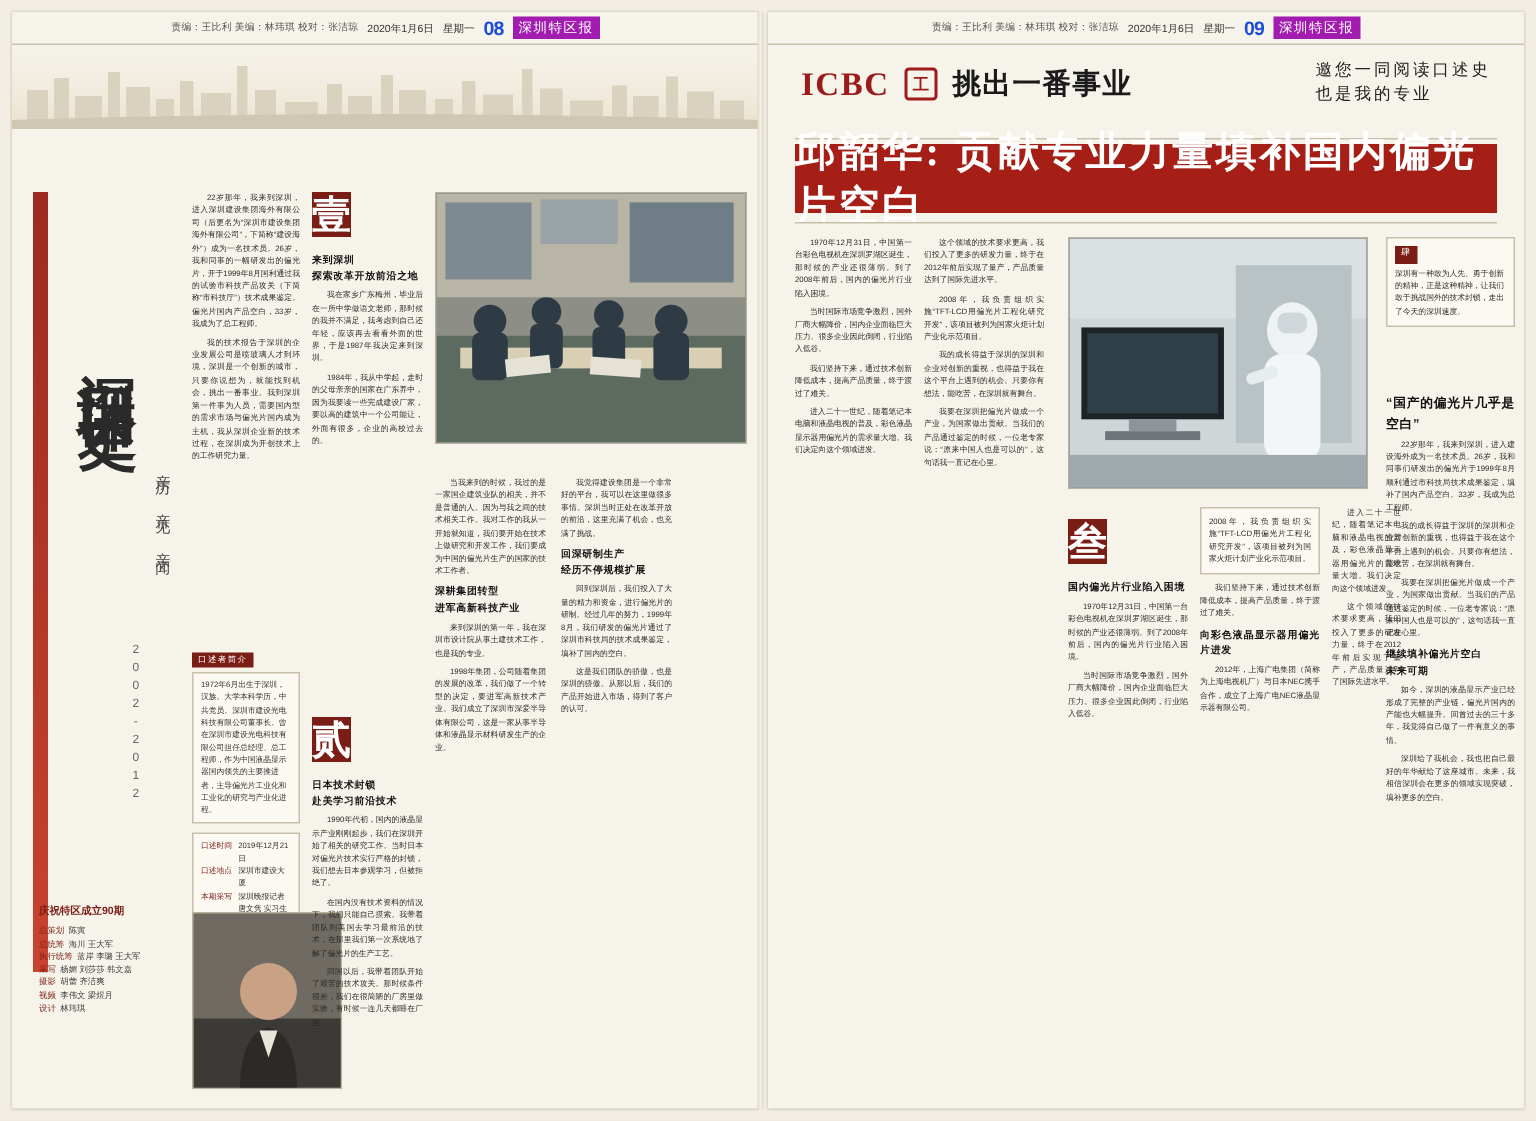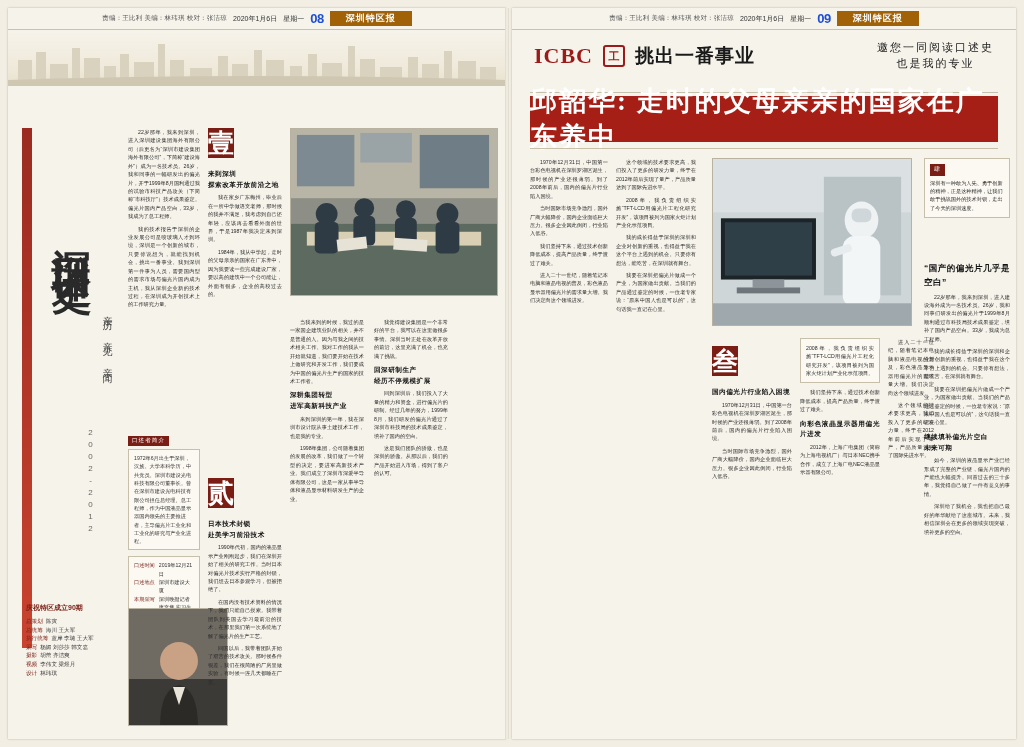--- a/index.html
+++ b/index.html
@@ -32,22 +32,22 @@
     position:absolute; top:0; left:0; right:0; height:22px;
     display:flex; align-items:center; justify-content:center;
     font-size:7px; color:#333; gap:6px;
     border-bottom:1px solid #c9c2b0;
   }
   .masthead .meta { color:#555; font-size:6.5px; letter-spacing:.2px; }
   .masthead .pagenum {
     font-size:13px; font-weight:bold; color:#1d4ed8; letter-spacing:-.5px;
   }
   .masthead .logo {
-    background:#a16207; color:#fff; font-size:9px; font-weight:bold;
-    padding:1px 16px; letter-spacing:1px;
+    background:#a21caf; color:#fff; font-size:9px; font-weight:normal;
+    padding:1px 4px; letter-spacing:1px;
   }
   
   .skyline {
     position:absolute; top:22px; left:0; right:0; height:56px;
     background:linear-gradient(180deg,#f6f3ea 0%, #efe9da 70%, #e7e0cd 100%);
     overflow:hidden;
   }
   .skyline svg { position:absolute; bottom:0; left:0; }
   .vtitle {
     position:absolute; left:26px; top:210px;
@@ -126,21 +126,21 @@
   .icbc .sq {
     width:22px; height:22px; border:2px solid #9b1b1b; border-radius:3px;
     display:flex; align-items:center; justify-content:center;
     color:#9b1b1b; font-size:11px; font-weight:bold;
   }
   .icbc .cn {
     font-family:"Liberation Serif", serif;
     font-size:19px; font-weight:bold; color:#1a1a1a; letter-spacing:1px;
   }
   .icbc .slogan {
-    margin-left:auto; text-align:center; font-size:11px; color:#222;
+    margin-left:auto; text-align:left; font-size:11px; color:#222;
     line-height:1.45; letter-spacing:2px;
   }
   .headline {
     position:absolute; top:88px; left:18px; right:18px; height:46px;
     background:#a51f16; color:#fff;
     display:flex; align-items:center; justify-content:center;
     font-family:"Liberation Serif", serif;
     font-size:27px; font-weight:bold; letter-spacing:2px;
   }
   .hr-thin { position:absolute; left:18px; right:18px; height:1px; background:#c7bfa9; }
@@ -359,21 +359,21 @@
       <span class="sq">工</span>
       <span class="cn">挑出一番事业</span>
       <span class="slogan">
         <span style="display:block">邀您一同阅读口述史</span>
         <span style="display:block">也是我的专业</span>
       </span>
     </div>
 
     <div class="hr-thin" style="top:84px;"></div>
 
-    <div class="headline">邱韶华: 走时的父母亲亲的国家在广东养中</div>
+    <div class="headline">邱韶华: 贡献专业力量填补国内偏光片空白</div>
 
     <div class="hr-thin" style="top:140px;"></div>
 
     <div class="photo" style="left:200px; top:150px; width:200px; height:168px;">
       <svg class="photoinner" viewBox="0 0 200 168" preserveAspectRatio="none">
         <rect width="200" height="168" fill="#cfd6d8"></rect>
         <rect x="0" y="0" width="200" height="54" fill="#dbe1e2"></rect>
         <rect x="112" y="18" width="78" height="120" fill="#b9c3c6"></rect>
         <rect x="8" y="60" width="96" height="62" fill="#1d2428"></rect>
         <rect x="12" y="64" width="88" height="54" fill="#2f3f48"></rect>

